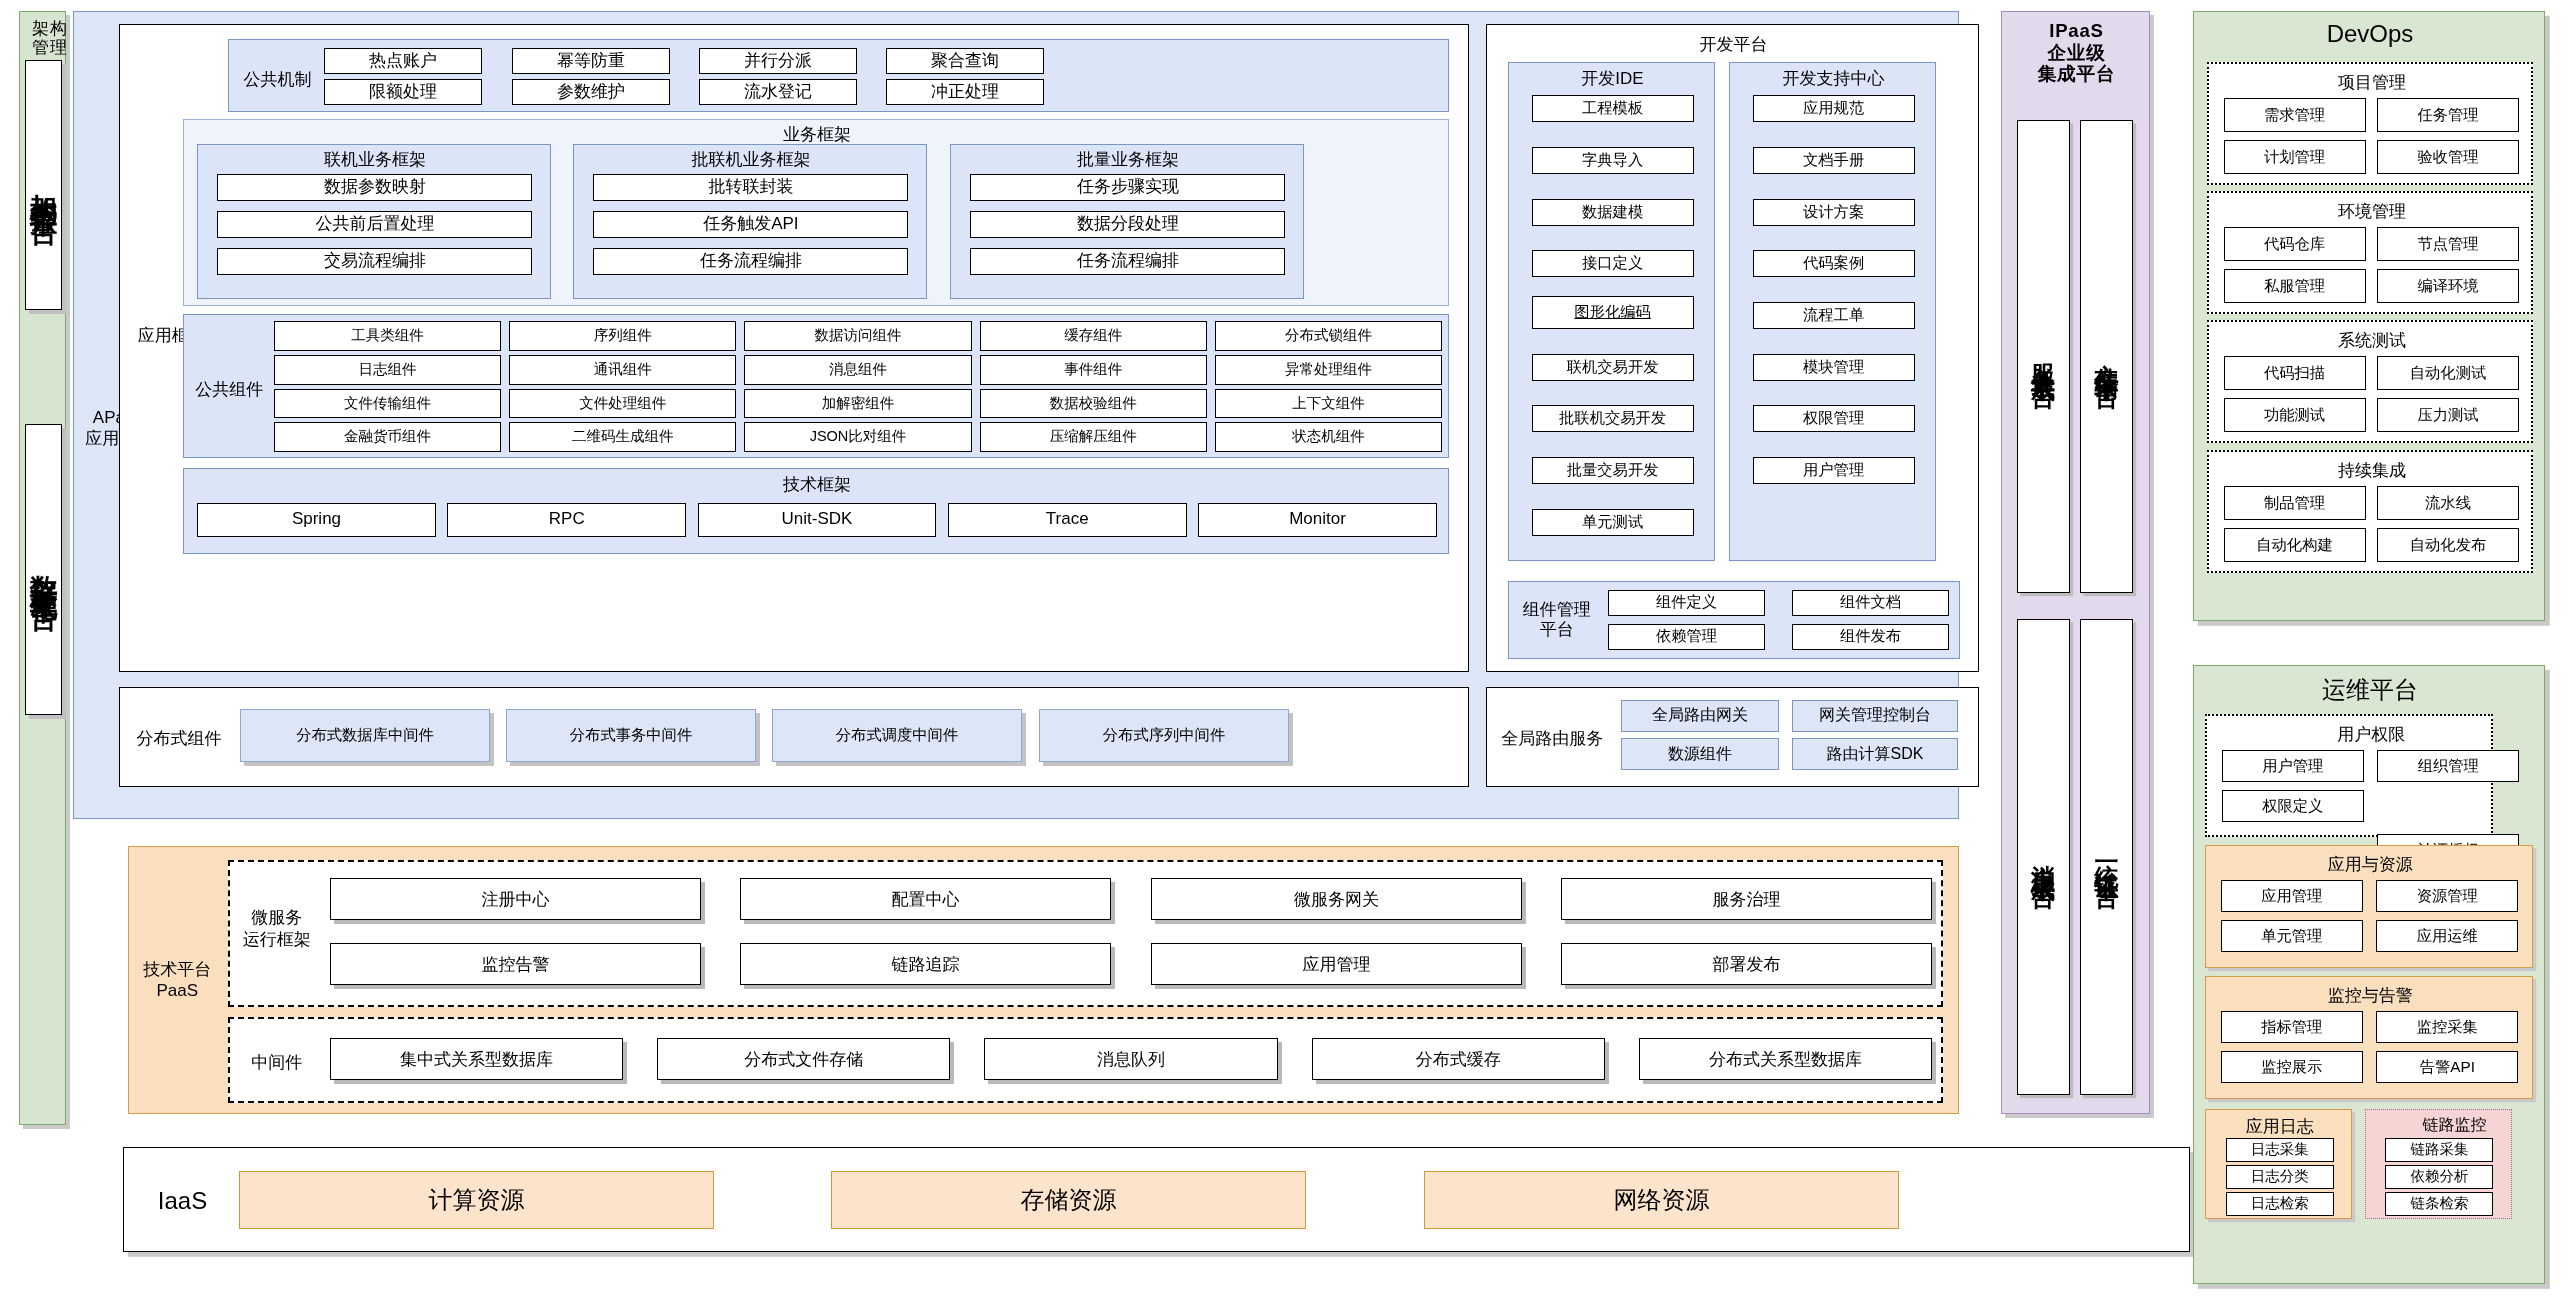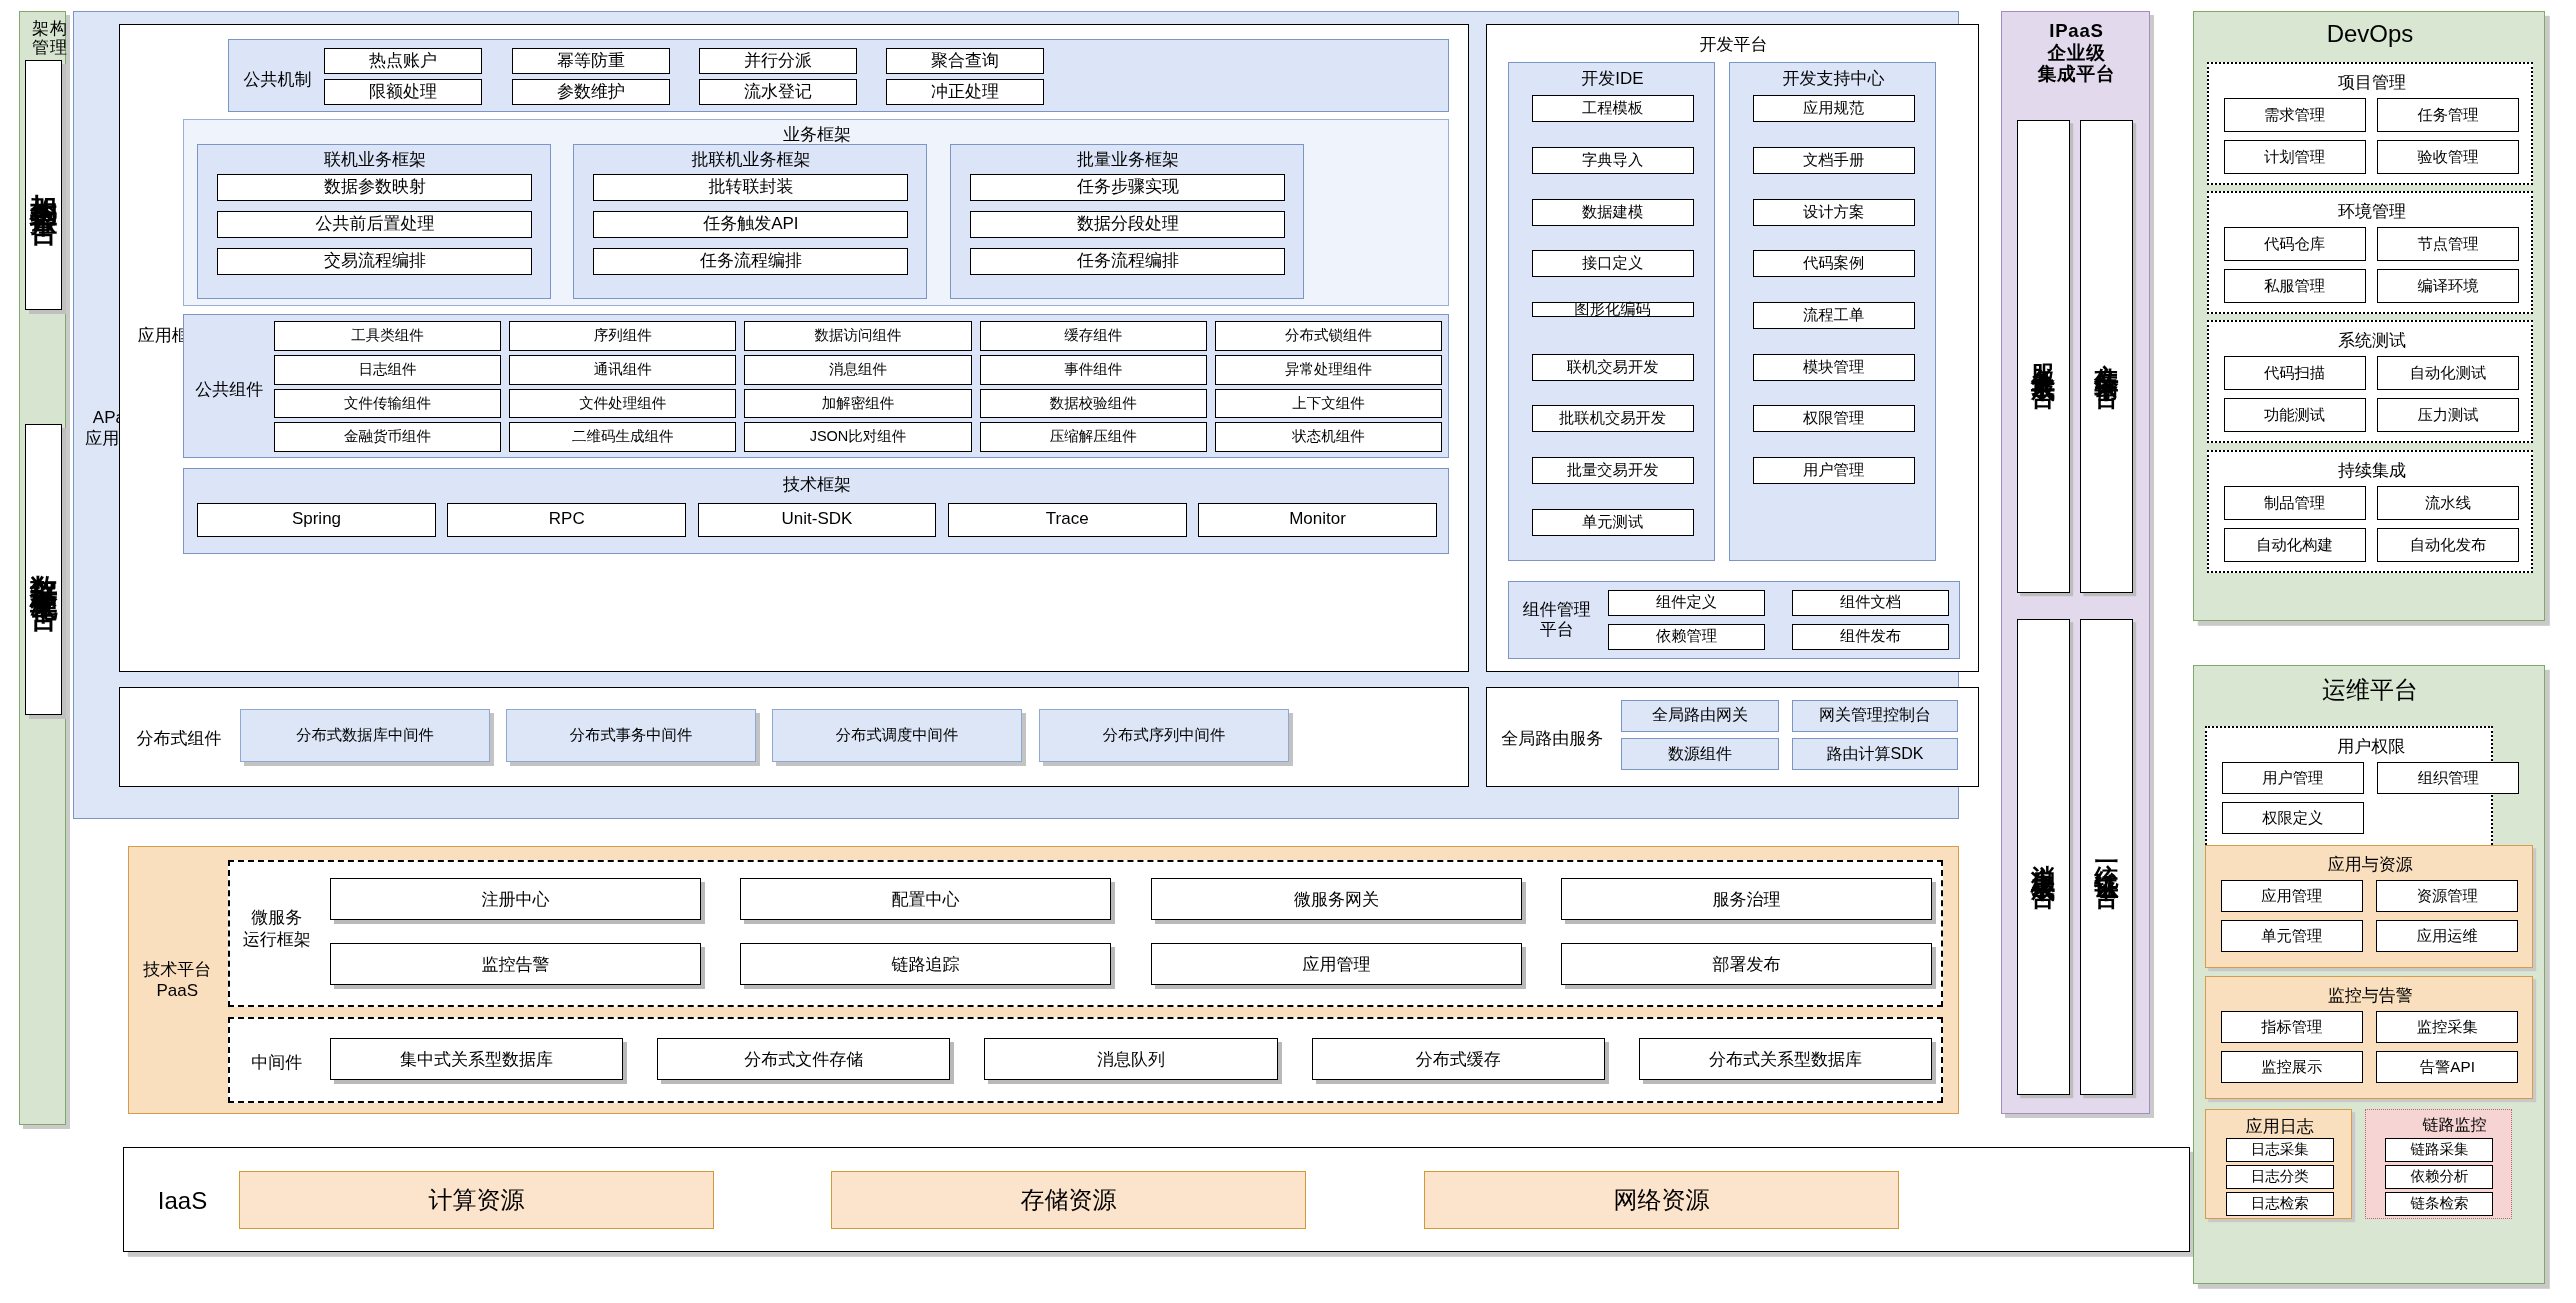--- a/index.html
+++ b/index.html
@@ -172,21 +172,21 @@
 
     <div class="abs whiteGrp" style="left:1412px;top:11.3px;width:493px;height:648px;">
       <div class="abs grpTitle" style="left:0;top:8px;width:493px;">开发平台</div>
 
       <div class="abs blueGrp" style="left:21px;top:37px;width:207px;height:499px;">
         <div class="abs grpTitle" style="left:0;top:4.8px;width:207px;">开发IDE</div>
         <div class="abs node sm" style="left:22.6px;top:32px;width:162px;height:27.5px;">工程模板</div>
         <div class="abs node sm" style="left:22.6px;top:84px;width:162px;height:27.5px;">字典导入</div>
         <div class="abs node sm" style="left:22.6px;top:136px;width:162px;height:27.5px;">数据建模</div>
         <div class="abs node sm" style="left:22.6px;top:187px;width:162px;height:27.5px;">接口定义</div>
-        <div class="abs node sm" style="left:22.6px;top:239px;width:162px;height:15px;">图形化编码</div>
+        <div class="abs node sm" style="left:22.6px;top:233px;width:162px;height:33px;text-decoration:underline;">图形化编码</div>
         <div class="abs node sm" style="left:22.6px;top:291px;width:162px;height:27.5px;">联机交易开发</div>
         <div class="abs node sm" style="left:22.6px;top:342px;width:162px;height:27.5px;">批联机交易开发</div>
         <div class="abs node sm" style="left:22.6px;top:394px;width:162px;height:27.5px;">批量交易开发</div>
         <div class="abs node sm" style="left:22.6px;top:446px;width:162px;height:27.5px;">单元测试</div>
       </div>
 
       <div class="abs blueGrp" style="left:242px;top:37px;width:207px;height:499px;">
         <div class="abs grpTitle" style="left:0;top:4.8px;width:207px;">开发支持中心</div>
         <div class="abs node sm" style="left:22.6px;top:32px;width:162px;height:27.5px;">应用规范</div>
         <div class="abs node sm" style="left:22.6px;top:84px;width:162px;height:27.5px;">文档手册</div>
@@ -311,21 +311,21 @@
     </div>
     <div class="abs vertNodeP" style="left:14.5px;top:108px;width:53px;height:473px;">服务集成平台</div>
     <div class="abs vertNodeP" style="left:78px;top:108px;width:53px;height:473px;">文件传输平台</div>
     <div class="abs vertNodeP" style="left:14.5px;top:607px;width:53px;height:476px;">消息集成平台</div>
     <div class="abs vertNodeP" style="left:78px;top:607px;width:53px;height:476px;">统一认证平台</div>
   </div>
 
   <div class="abs devopsPanel" style="left:2193px;top:665px;width:352px;height:619px;">
     <div class="abs panelTitle" style="left:0;top:8px;width:352px;">运维平台</div>
 
-    <div class="abs dottedSec" style="left:11.3px;top:60px;width:288px;height:123px;">
+    <div class="abs dottedSec" style="left:11.3px;top:48px;width:288px;height:123px;">
       <div class="abs dottedSecTitle" style="left:0;top:6.5px;width:328px;">用户权限</div>
       <div class="abs node sm" style="left:14.5px;top:34px;width:142px;height:32px;">用户管理</div>
       <div class="abs node sm" style="left:170px;top:34px;width:142px;height:32px;">组织管理</div>
       <div class="abs node sm" style="left:14.5px;top:74px;width:142px;height:32px;">权限定义</div>
       <div class="abs node sm" style="left:170px;top:74px;width:142px;height:32px;margin-top:44px;">认证授权</div>
     </div>
 
     <div class="abs orangeSec" style="left:11.3px;top:179px;width:328px;height:123px;">
       <div class="abs orangeSecTitle" style="left:0;top:6.5px;width:328px;">应用与资源</div>
       <div class="abs node sm" style="left:14.5px;top:34px;width:142px;height:32px;">应用管理</div>

